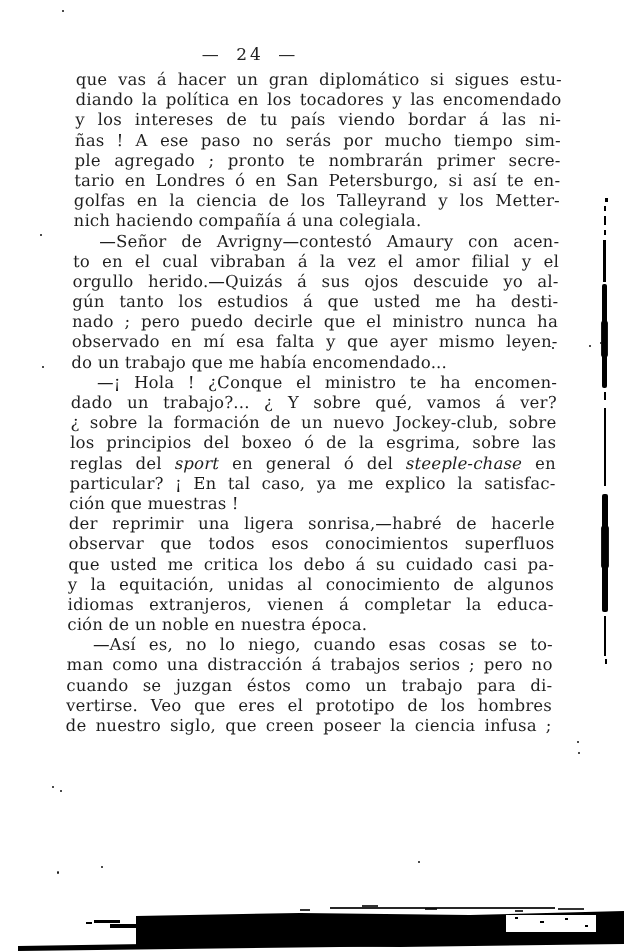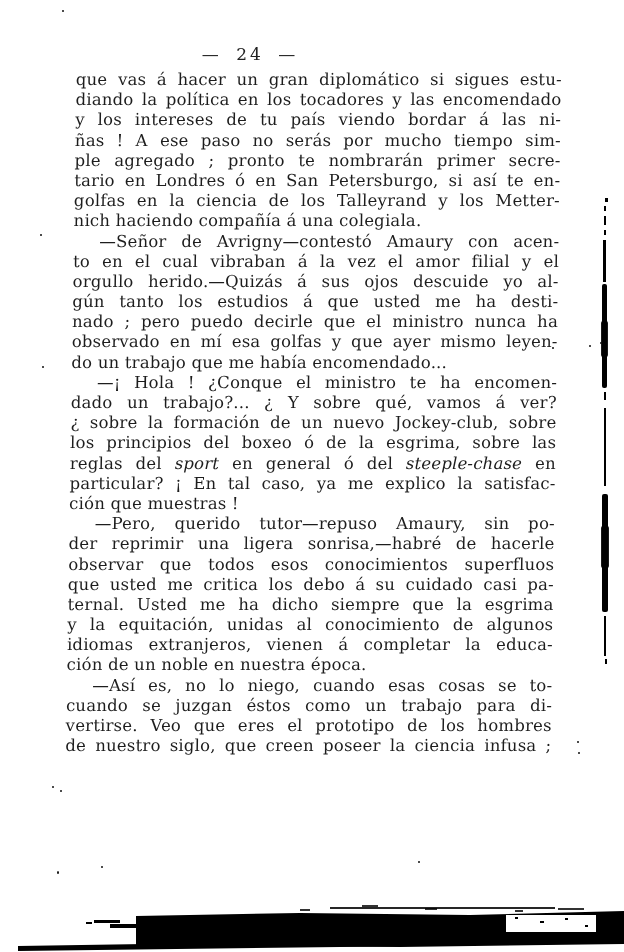--- a/index.html
+++ b/index.html
@@ -67,38 +67,37 @@
       <div class="line"><span>ñas ! A ese paso no serás por mucho tiempo sim-</span></div>
       <div class="line"><span>ple agregado ; pronto te nombrarán primer secre-</span></div>
       <div class="line"><span>tario en Londres ó en San Petersburgo, si así te en-</span></div>
       <div class="line"><span>golfas en la ciencia de los Talleyrand y los Metter-</span></div>
       <div class="line last"><span>nich haciendo compañía á una colegiala.</span></div>
       <div class="line indent"><span>—Señor de Avrigny—contestó Amaury con acen-</span></div>
       <div class="line"><span>to en el cual vibraban á la vez el amor filial y el</span></div>
       <div class="line"><span>orgullo herido.—Quizás á sus ojos descuide yo al-</span></div>
       <div class="line"><span>gún tanto los estudios á que usted me ha desti-</span></div>
       <div class="line"><span>nado ; pero puedo decirle que el ministro nunca ha</span></div>
-      <div class="line"><span>observado en mí esa golfas y que ayer mismo leyen-</span></div>
+      <div class="line"><span>observado en mí esa falta y que ayer mismo leyen-</span></div>
       <div class="line last"><span>do un trabajo que me había encomendado...</span></div>
       <div class="line indent"><span>—¡ Hola ! ¿Conque el ministro te ha encomen-</span></div>
       <div class="line"><span>dado un trabajo?... ¿ Y sobre qué, vamos á ver?</span></div>
       <div class="line"><span>¿ sobre la formación de un nuevo Jockey-club, sobre</span></div>
       <div class="line"><span>los principios del boxeo ó de la esgrima, sobre las</span></div>
       <div class="line"><span>reglas del </span><i>sport</i><span> en general ó del </span><i>steeple-chase</i><span> en</span></div>
       <div class="line"><span>particular? ¡ En tal caso, ya me explico la satisfac-</span></div>
       <div class="line last"><span>ción que muestras !</span></div>
-      <div class="line indent"><span>—Pero, querido tutor—repuso Amaury, sin po-</span></div>
       <div class="line"><span>der reprimir una ligera sonrisa,—habré de hacerle</span></div>
       <div class="line"><span>observar que todos esos conocimientos superfluos</span></div>
       <div class="line"><span>que usted me critica los debo á su cuidado casi pa-</span></div>
-      <div class="line"><span>ternal. Usted me ha dicho siempre que la esgrima</span></div>
       <div class="line"><span>y la equitación, unidas al conocimiento de algunos</span></div>
       <div class="line"><span>idiomas extranjeros, vienen á completar la educa-</span></div>
       <div class="line last"><span>ción de un noble en nuestra época.</span></div>
       <div class="line indent"><span>—Así es, no lo niego, cuando esas cosas se to-</span></div>
+      <div class="line"><span>man como una distracción á trabajos serios ; pero no</span></div>
       <div class="line"><span>cuando se juzgan éstos como un trabajo para di-</span></div>
       <div class="line"><span>vertirse. Veo que eres el prototipo de los hombres</span></div>
       <div class="line"><span>de nuestro siglo, que creen poseer la ciencia infusa ;</span></div>
     </div>
 
   <svg class="artifact-svg" style="left:596px; top:196px;" width="20" height="470" viewBox="0 0 20 470">
     <g fill="#000000">
       <rect x="9" y="2" width="3" height="4"></rect>
       <rect x="8" y="10" width="2" height="5"></rect>
       <rect x="8" y="20" width="2" height="9"></rect>

